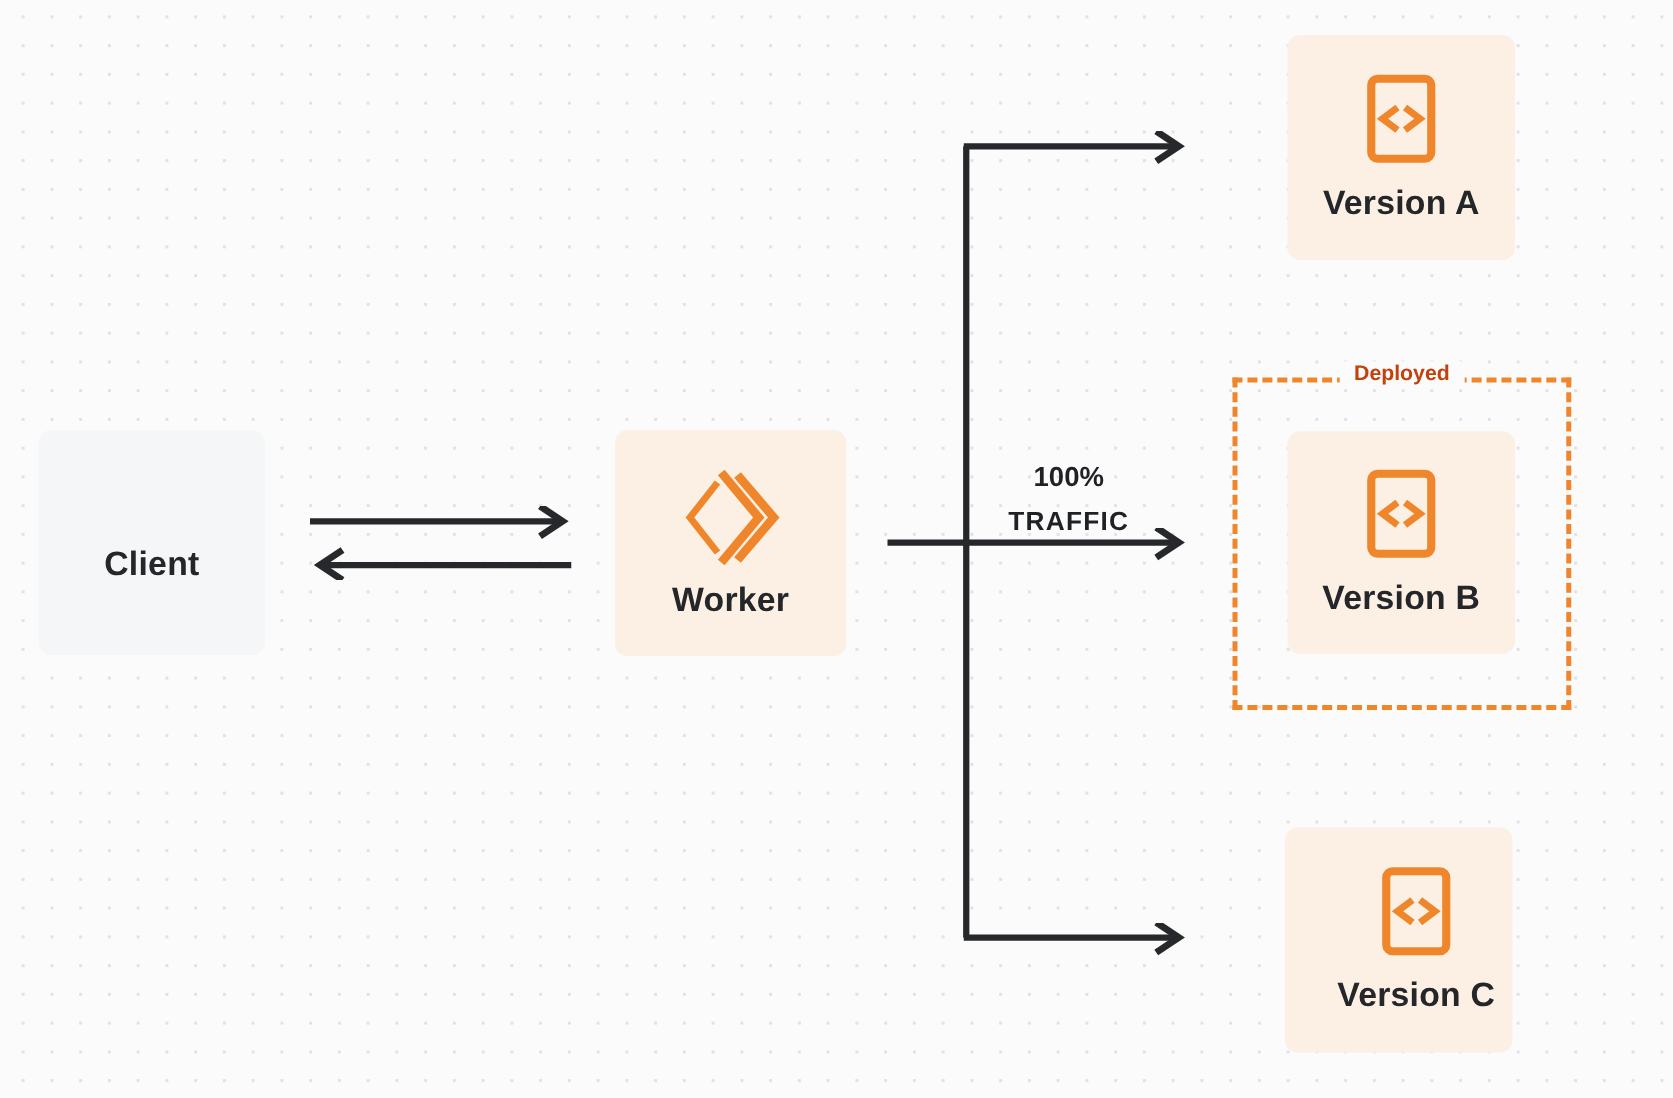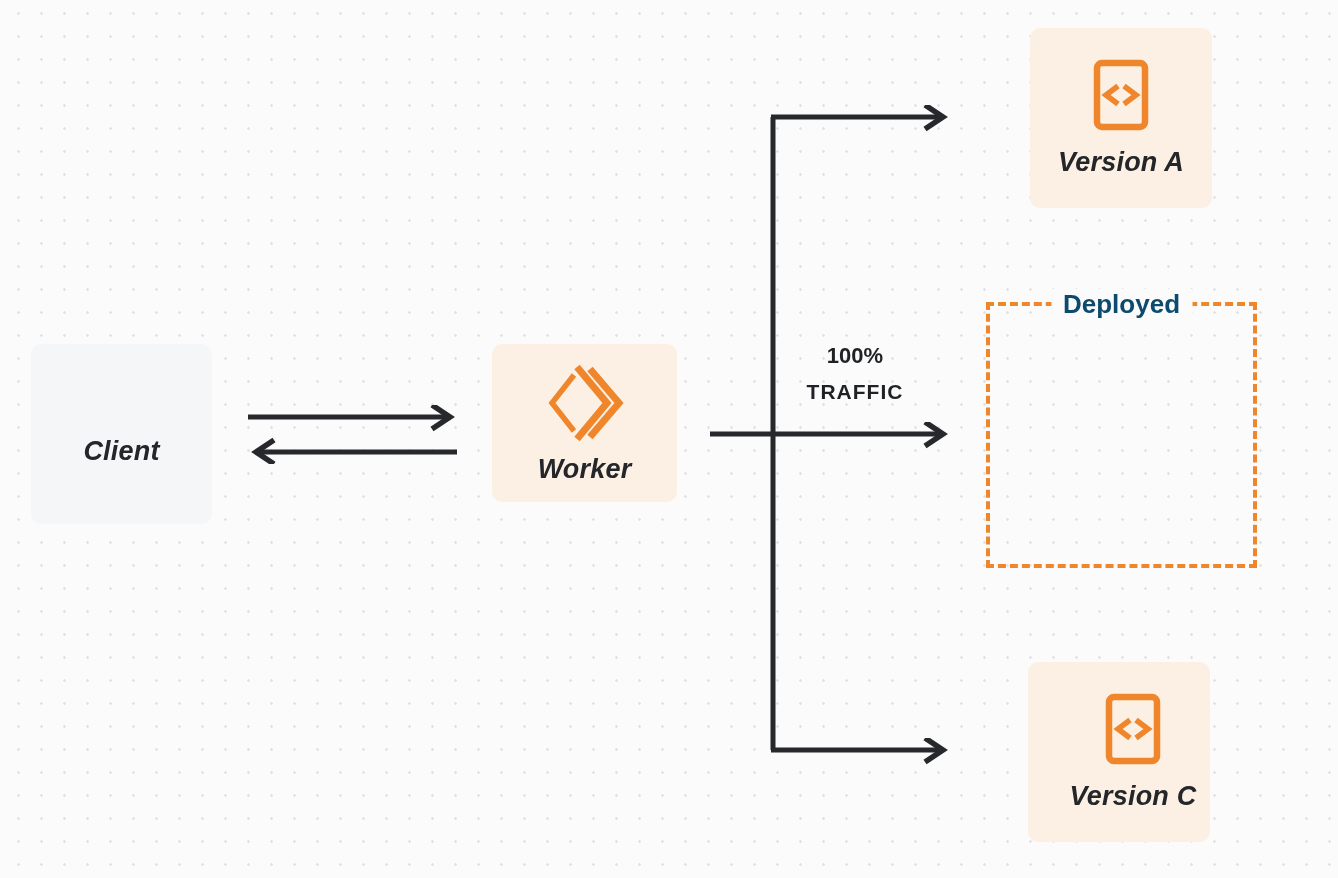--- a/index.html
+++ b/index.html
@@ -13,46 +13,45 @@
     font-family:"Liberation Sans", sans-serif;
     overflow:hidden;
   }
   svg.arrow-layer { position:absolute; left:0; top:0; }
   .box {
     position:absolute;
     border-radius:10px;
     display:flex; flex-direction:column;
     align-items:center; justify-content:center;
     box-sizing:border-box;
-    font-style:italic;
   }
   .box .label {
     font-weight:700; font-size:27px; color:#24262A; letter-spacing:.2px;margin-top:35px;
   }
   .gray-box  { background:#F5F6F7; }
   .cream-box { background:#FBF0E3; }
   .client-box  { left:31px;  top:344px; width:181px; height:180px; }
-  .worker-box  { left:492px; top:344px; width:185px; height:158px; }
+  .worker-box  { left:492px; top:344px; width:185px; height:181px; }
   .worker-box .label { margin-top:12px; }
   .version-box { width:182px; height:180px; }
   .version-box .label { margin-top:14px; }
   .version-a { left:1030px; top:28px;  }
   .version-b { left:1030px; top:345px; height:178px; }
   .version-c { left:1028px; top:662px;padding-left:28px; }
   .deployed-rect {
     position:absolute; left:986px; top:302px; width:271px; height:266px;
     border:4px dashed #F0862B; box-sizing:border-box;
   }
   .deployed-label {
     position:absolute; top:-17px; left:50%; transform:translateX(-50%);
     background:#FBFBFB; padding:0 12px;
-    color:#0c4a6e; font-weight:700; font-size:26px; white-space:nowrap;
+    color:#c2410c; font-weight:700; font-size:17px; white-space:nowrap;
   }
   .traffic-label {
-    position:absolute; left:780px; top:343px; width:150px;
+    position:absolute; left:780px; top:369px; width:150px;
     text-align:center; font-weight:700; color:#1F2124;
   }
   .traffic-label .l1 { font-size:22px; line-height:26px; }
   .traffic-label .l2 { font-size:21px; line-height:26px; margin-top:10px; letter-spacing:1px; }
   .icon-wrap { display:flex; align-items:center; justify-content:center; }
 </style>
 </head>
 <body>
 
 <div class="canvas">
@@ -99,20 +98,30 @@
     <span class="icon-wrap">
       <svg width="56" height="74" viewBox="0 0 56 74" fill="none">
         <rect x="4" y="4" width="48" height="64" rx="5" stroke="#F0862B" stroke-width="6.5"></rect>
         <polyline points="25,27 13,36 25,45" stroke="#F0862B" stroke-width="5.5" stroke-linejoin="miter"></polyline>
         <polyline points="31,27 43,36 31,45" stroke="#F0862B" stroke-width="5.5" stroke-linejoin="miter"></polyline>
       </svg>
     </span>
     <span class="label">Version A</span>
   </div>
 
+  <div class="box cream-box version-box version-b">
+    <span class="icon-wrap">
+      <svg width="56" height="74" viewBox="0 0 56 74" fill="none">
+        <rect x="4" y="4" width="48" height="64" rx="5" stroke="#F0862B" stroke-width="6.5"></rect>
+        <polyline points="25,27 13,36 25,45" stroke="#F0862B" stroke-width="5.5" stroke-linejoin="miter"></polyline>
+        <polyline points="31,27 43,36 31,45" stroke="#F0862B" stroke-width="5.5" stroke-linejoin="miter"></polyline>
+      </svg>
+    </span>
+    <span class="label">Version B</span>
+  </div>
 
   <div class="box cream-box version-box version-c">
     <span class="icon-wrap">
       <svg width="56" height="74" viewBox="0 0 56 74" fill="none">
         <rect x="4" y="4" width="48" height="64" rx="5" stroke="#F0862B" stroke-width="6.5"></rect>
         <polyline points="25,27 13,36 25,45" stroke="#F0862B" stroke-width="5.5" stroke-linejoin="miter"></polyline>
         <polyline points="31,27 43,36 31,45" stroke="#F0862B" stroke-width="5.5" stroke-linejoin="miter"></polyline>
       </svg>
     </span>
     <span class="label">Version C</span>

